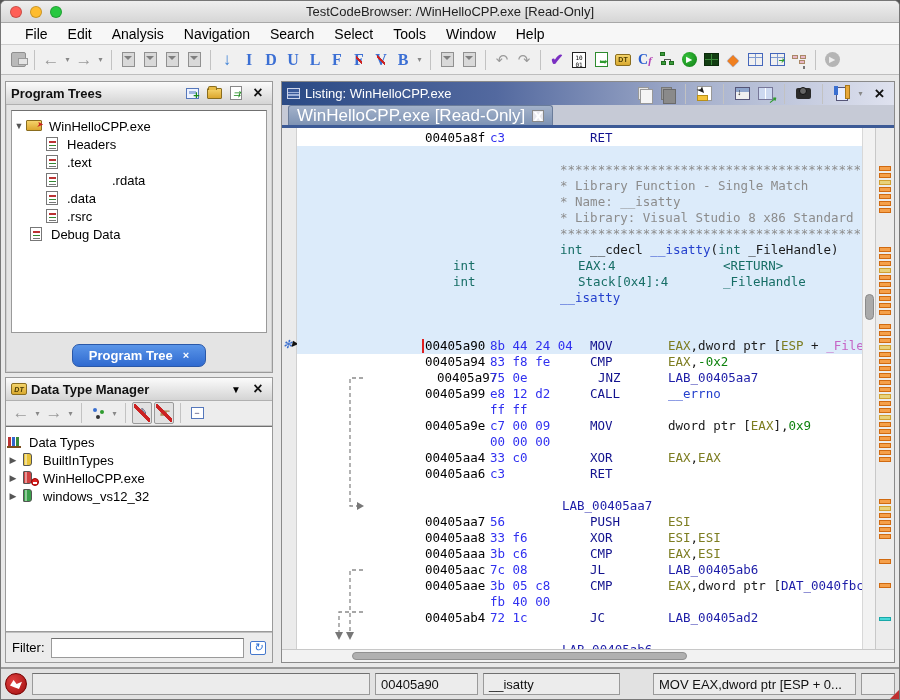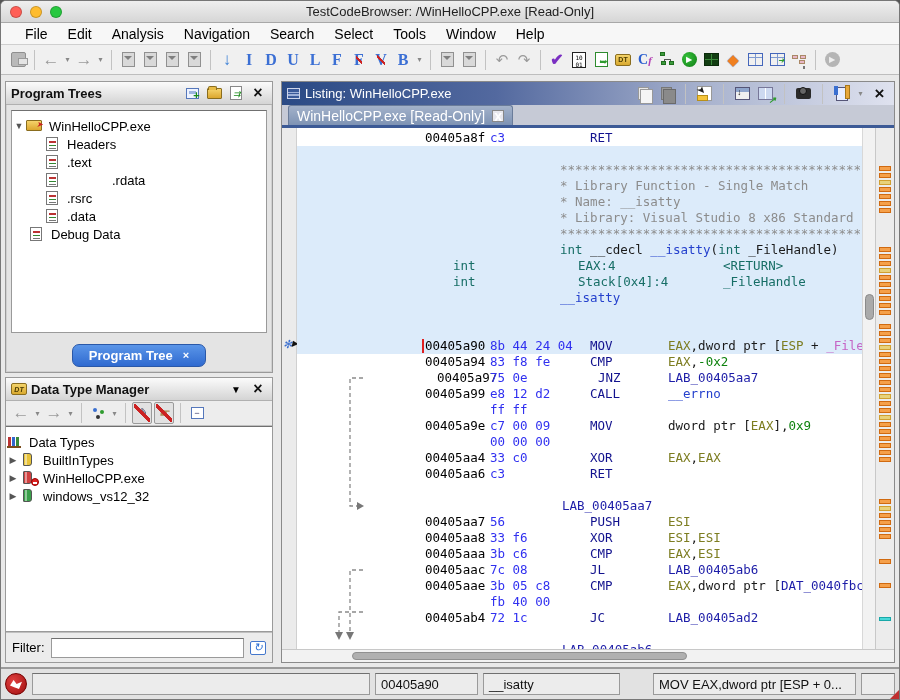--- a/index.html
+++ b/index.html
@@ -130,21 +130,21 @@
   .ic-diff::after{content:"↗";position:absolute;right:-1px;bottom:-2px;font-size:9px;color:#2e9b2e;font-weight:bold;}
   .ic-camera{width:15px;height:11px;background:#2a2a2a;border-radius:2px;}
   .ic-camera::before{content:"";position:absolute;left:5px;top:3px;width:6px;height:6px;border-radius:50%;background:#666;border:1px solid #111;}
   .ic-disp{width:12px;height:14px;border:1px solid #557;background:#e8eeff;}
   .ic-disp::before{content:"";position:absolute;left:2px;top:2px;width:4px;height:9px;background:#3a6fd0;}
   .ic-disp::after{content:"";position:absolute;right:1px;top:1px;width:3px;height:12px;background:#e8a83a;border:1px solid #a8781a;}
   .lclose{font-size:17px;font-weight:bold;color:#111;}
 
   .tabrow{height:23px;background:#c6cad6;display:flex;align-items:flex-end;padding-left:6px;border-bottom:3px solid #3c5a96;flex:0 0 auto;}
   .tab{height:20px;background:linear-gradient(#a3b2ca,#7e93b4);border:1px solid #6a7c9a;border-bottom:none;border-radius:3px 3px 0 0;display:flex;align-items:center;gap:7px;padding:0 8px;}
-  .tab span{color:#fff;font-size:14px;}
+  .tab span{color:#fff;font-size:17px;}
   .tabx{width:12px;height:12px;background:#e8e8ee;border:1px solid #888;font-size:9px;font-weight:bold;color:#223;display:flex;align-items:center;justify-content:center;}
 
   .lbody{flex:1 1 auto;display:flex;min-height:0;}
   .lmargin{width:15px;background:#ebebeb;border-right:1px solid #d0d0d0;position:relative;flex:0 0 auto;}
   .marginicon{position:absolute;left:1px;top:210px;width:13px;height:13px;}
   .marginicon::before{content:"✻";position:absolute;left:0;top:0;font-size:11px;color:#3a6fd0;}
   .marginicon::after{content:"▶";position:absolute;right:-2px;top:1px;font-size:8px;color:#111;}
   .codearea{flex:1 1 auto;position:relative;overflow:hidden;background:#fff;font-family:"DejaVu Sans Mono",monospace;font-size:12.5px;min-width:0;}
   .codelines{position:absolute;inset:0;padding-top:2px;}
   .cl{height:16px;line-height:16px;position:relative;white-space:pre;overflow:hidden;}
@@ -372,27 +372,27 @@
             <div class="trow" style="padding-left: 32px; gap: 45px;">
               <span class="ticon">
                 <i class="ic-doc"></i>
               </span>
               <span>.rdata</span>
             </div>
             <div class="trow" style="padding-left: 32px;">
               <span class="ticon">
                 <i class="ic-doc"></i>
               </span>
+              <span>.data</span>
+            </div>
+            <div class="trow" style="padding-left: 32px;">
+              <span class="ticon">
+                <i class="ic-doc"></i>
+              </span>
               <span>.rsrc</span>
-            </div>
-            <div class="trow" style="padding-left: 32px;">
-              <span class="ticon">
-                <i class="ic-doc"></i>
-              </span>
-              <span>.data</span>
             </div>
             <div class="trow" style="padding-left: 16px;">
               <span class="ticon">
                 <i class="ic-doc"></i>
               </span>
               <span>Debug Data</span>
             </div>
           </div>
         <div class="ptfoot">
           <div class="ptab">

